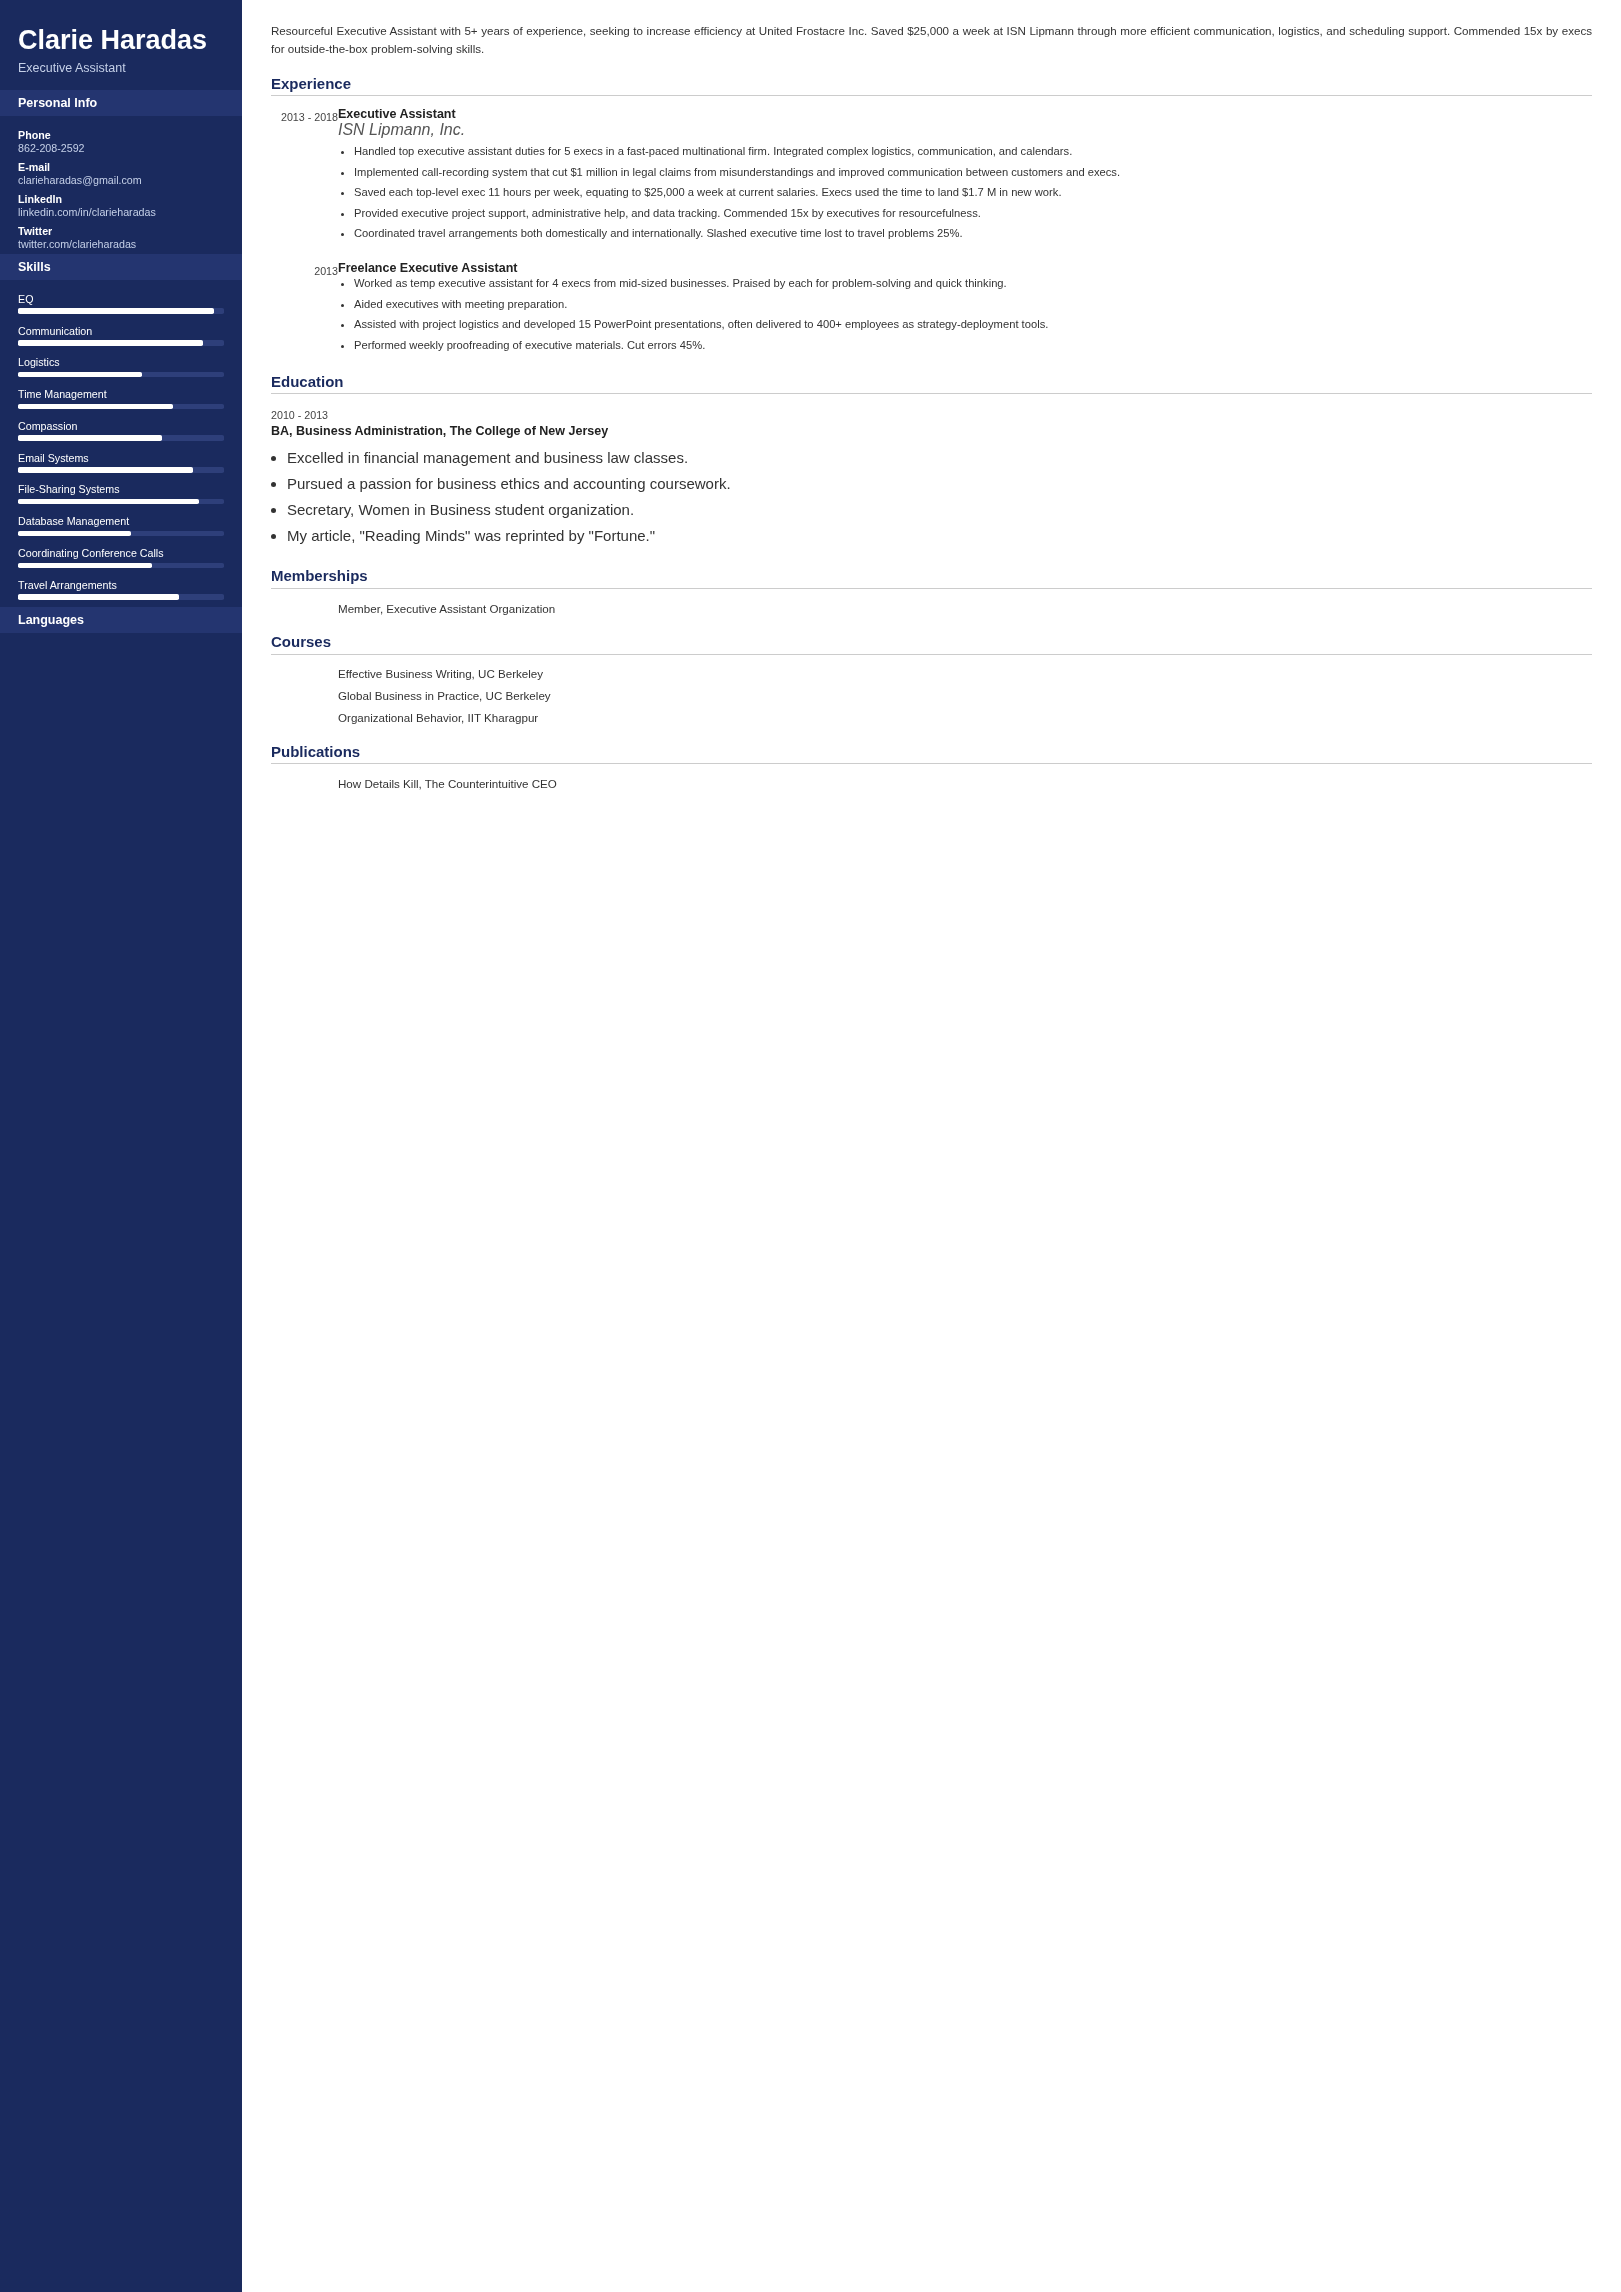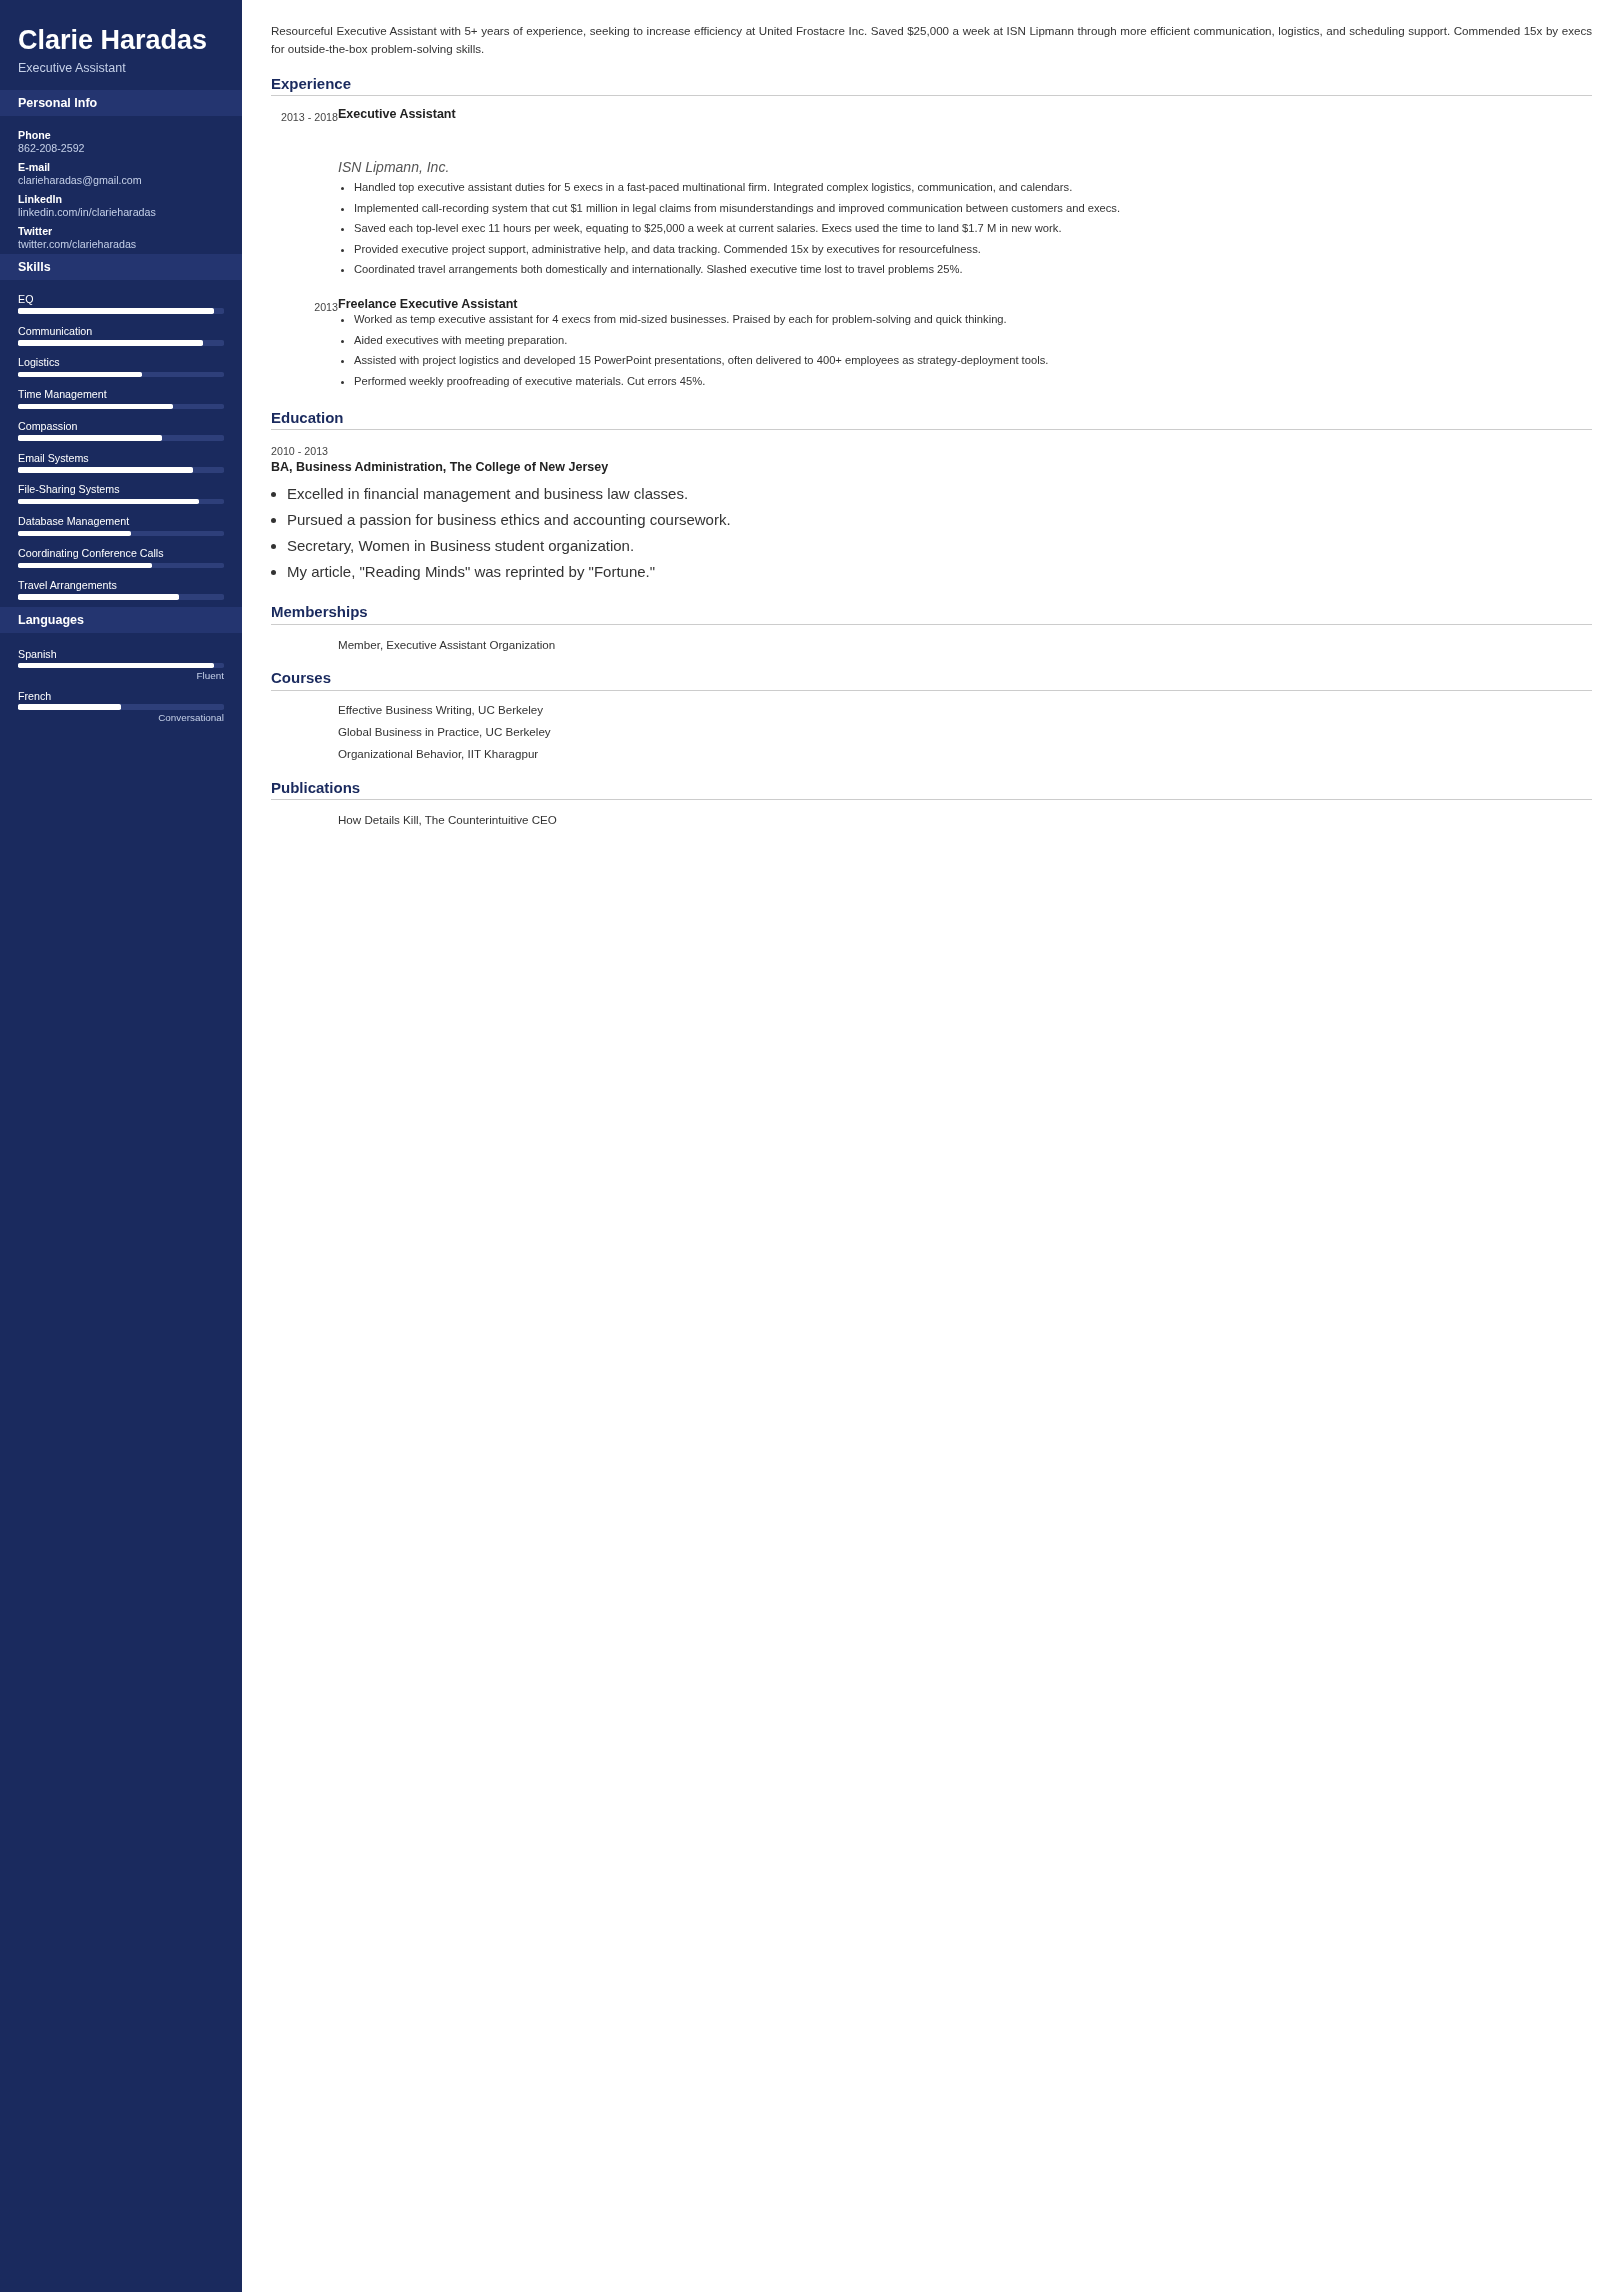--- a/index.html
+++ b/index.html
@@ -175,25 +175,24 @@
       flex: 1;
     }
 
     .exp-job-title {
       font-size: 12.5px;
       font-weight: bold;
       color: #222;
     }
 
     .exp-company {
-      font-size: 14px;
+      font-size: 16px;
       color: #555;
       font-style: italic;
       margin-bottom: 4.5px;
-      margin-top: 38px;
     }
 
     .exp-bullets {
       list-style: disc;
       padding-left: 16px;
     }
 
     .exp-bullets li {
       font-size: 11.2px;
       color: #333;
@@ -339,40 +338,20 @@
     <div class="skill-name">Travel Arrangements</div>
     <div class="skill-bar-bg">
       <div class="skill-bar-fill" style="width:78%"></div>
     </div>
   </div>
       </div>
   </div>
 
   <div class="sidebar-section">
     <div class="sidebar-section-title">Languages</div>
-    <div id="languages-container">
-        <div class="lang-item">
-    <div class="lang-name">Spanish</div>
-    <div class="lang-bar-wrap">
-      <div class="lang-bar-bg">
-        <div class="lang-bar-fill" style="width:95%"></div>
-      </div>
-    </div>
-    <div class="lang-label">Fluent</div>
-  </div>
-        <div class="lang-item">
-    <div class="lang-name">French</div>
-    <div class="lang-bar-wrap">
-      <div class="lang-bar-bg">
-        <div class="lang-bar-fill" style="width:50%"></div>
-      </div>
-    </div>
-    <div class="lang-label">Conversational</div>
-  </div>
-      </div>
   </div>
 </div>
 
 <div class="main">
   <div class="summary">Resourceful Executive Assistant with 5+ years of experience, seeking to increase efficiency at United Frostacre Inc. Saved $25,000 a week at ISN Lipmann through more efficient communication, logistics, and scheduling support. Commended 15x by execs for outside-the-box problem-solving skills.</div>
 
   <div class="section-title">Experience</div>
   <div id="experience-container">
       <div class="exp-entry">
     <div class="exp-dates">2013 - 2018</div>

